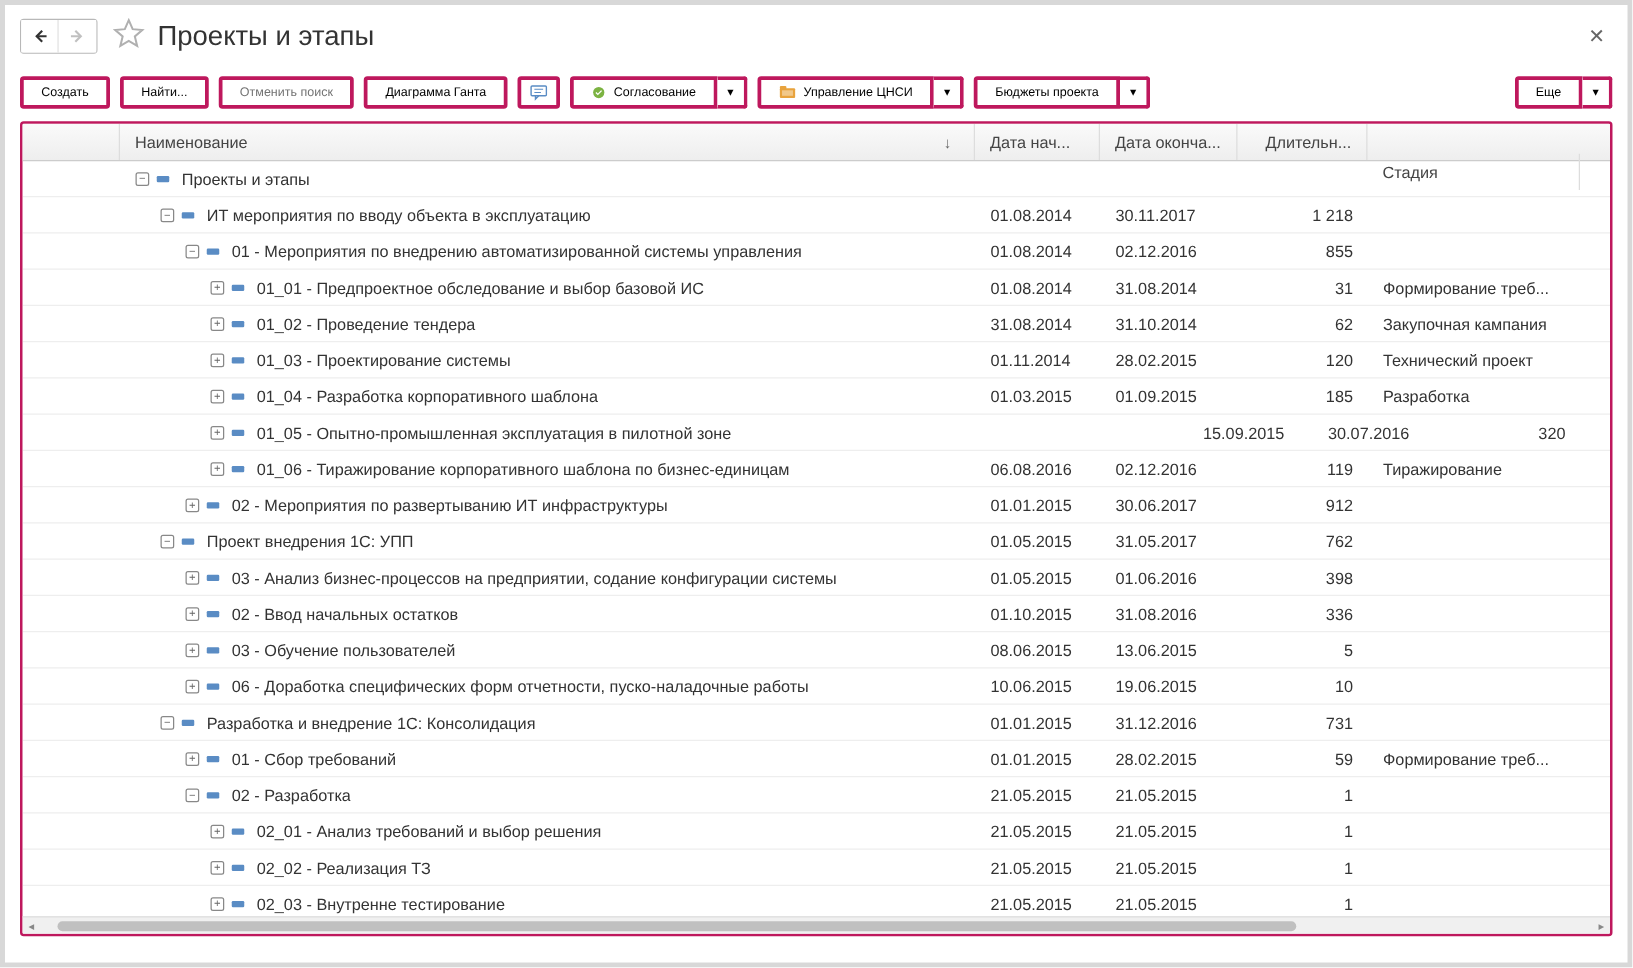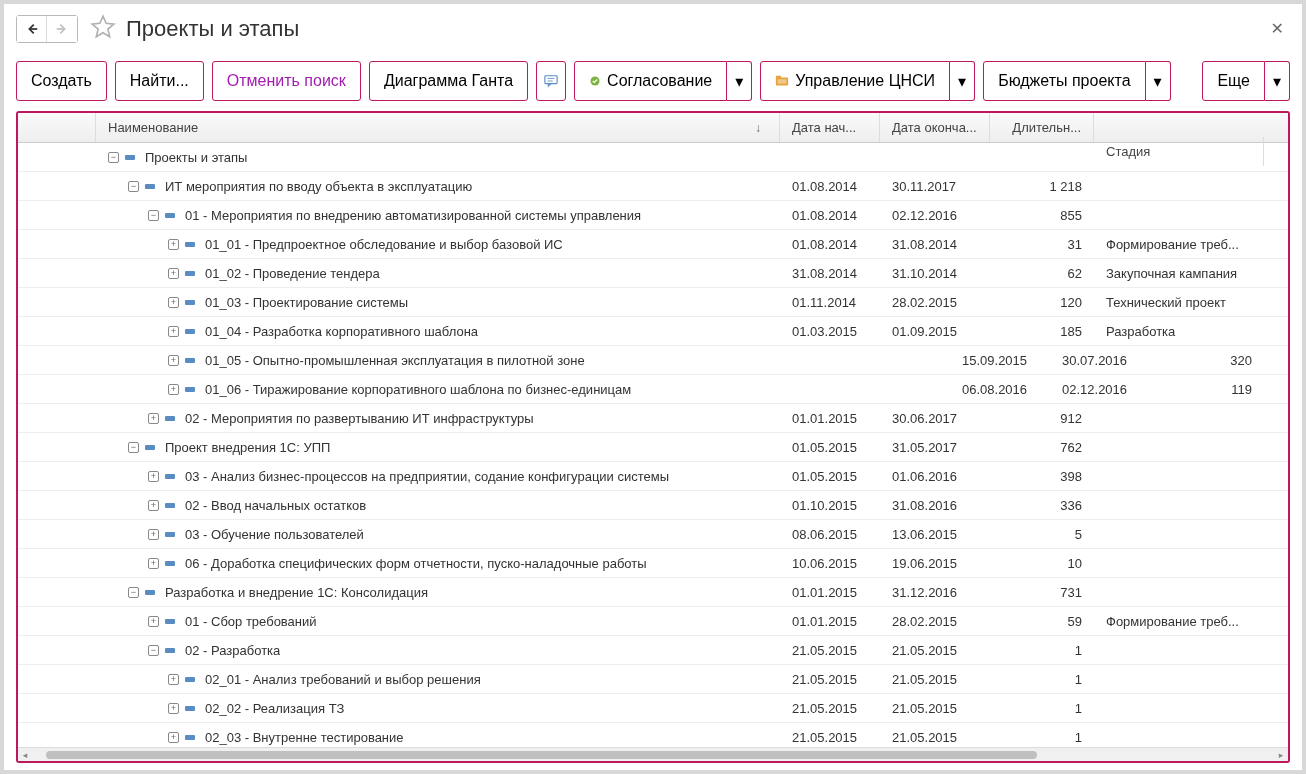--- a/index.html
+++ b/index.html
@@ -9,22 +9,22 @@
 .nav-btns { display: flex; border: 1px solid #b8b8b8; border-radius: 3px; margin-right: 12px; }
 .nav-btn { width: 30px; height: 26px; display: flex; align-items: center; justify-content: center; background: #fff; cursor: pointer; }
 .nav-btn:first-child { border-right: 1px solid #ddd; }
 .nav-btn svg { width: 14px; height: 14px; }
 .nav-btn.disabled svg { opacity: 0.3; }
 .star { margin-right: 10px; cursor: pointer; }
 .star svg { width: 26px; height: 26px; fill: none; stroke: #b0b0b0; stroke-width: 1.5; }
 .title { font-size: 22px; color: #333; }
 .close-x { margin-left: auto; font-size: 16px; color: #666; cursor: pointer; padding: 4px 6px; }
 .toolbar { display: flex; gap: 8px; margin-bottom: 10px; align-items: center; }
-.btn { border: 1px solid #be185d; background: #fff; border-radius: 3px; padding: 5px 14px; font-size: 16px; cursor: pointer; display: flex; align-items: center; gap: 6px; height: 40px; }
-.btn.disabled { color: #a21caf; }
+.btn { border: 3px solid #be185d; background: #fff; border-radius: 3px; padding: 5px 14px; font-size: 10px; cursor: pointer; display: flex; align-items: center; gap: 6px; height: 26px; }
+.btn.disabled { color: #737373; }
 .btn.icon-only { padding: 4px 7px; }
 .btn-group { display: flex; }
 .btn-group .btn { border-radius: 0; }
 .btn-group .btn:first-child { border-radius: 3px 0 0 3px; }
 .btn-group .btn:last-child { border-radius: 0 3px 3px 0; border-left: none; padding: 5px 8px; }
 .spacer { flex: 1; }
 .ico-check { width: 12px; height: 12px; }
 .ico-folder { width: 14px; height: 14px; }
 .ico-chat { width: 14px; height: 14px; }
 .table-wrap { border: 2px solid #be185d; border-radius: 3px; overflow: hidden; }
@@ -262,20 +262,21 @@
         <div class="row">
           <div class="cell pre"></div>
           <div class="cell name indent-3">
             <span class="tree-toggle">+</span>
             <span class="tree-icon"></span>
             <span class="truncate">01_06 - Тиражирование корпоративного шаблона по бизнес-единицам</span>
           </div>
           <div class="cell date1">06.08.2016</div>
           <div class="cell date2">02.12.2016</div>
           <div class="cell dur">119</div>
+          <div class="cell stage truncate">Тиражирование</div>
           <div class="cell end"></div>
         </div>
         <div class="row">
           <div class="cell pre"></div>
           <div class="cell name indent-2">
             <span class="tree-toggle">+</span>
             <span class="tree-icon"></span>
             <span class="truncate">02 - Мероприятия по развертыванию ИТ инфраструктуры</span>
           </div>
           <div class="cell date1">01.01.2015</div>

